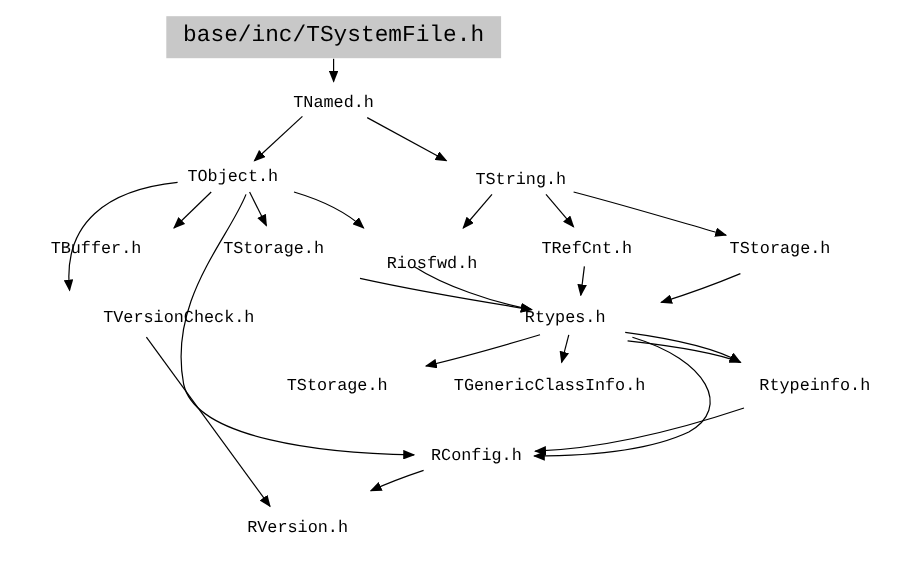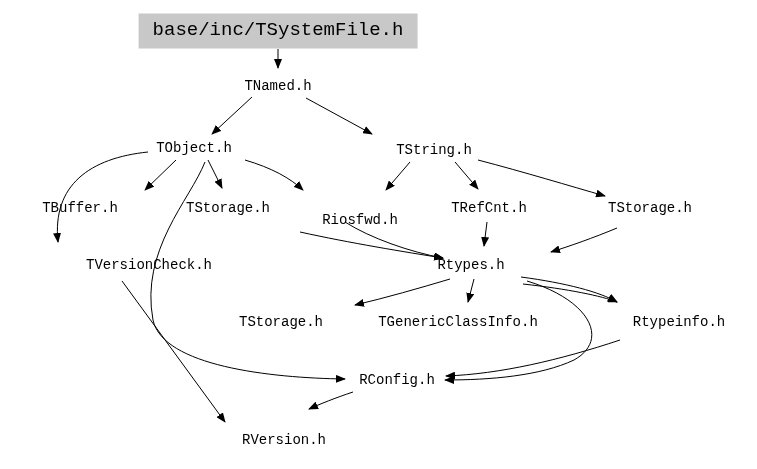--- a/index.html
+++ b/index.html
@@ -84,16 +84,16 @@
       <div class="node" style="left: 228px; top: 208px;">TStorage.h</div>
       <div class="node" style="left: 360px; top: 208px; margin-top: 12px;">Riosfwd.h</div>
       <div class="node" style="left: 489px; top: 208px;">TRefCnt.h</div>
       <div class="node" style="left: 650px; top: 208px;">TStorage.h</div>
       <div class="node" style="left: 105px; top: 265px; margin-left: 44px;">TVersionCheck.h</div>
       <div class="node" style="left: 471px; top: 265px;">Rtypes.h</div>
       <div class="node" style="left: 281px; top: 322px;">TStorage.h</div>
       <div class="node" style="left: 458px; top: 322px;">TGenericClassInfo.h</div>
       <div class="node" style="left: 679px; top: 322px;">Rtypeinfo.h</div>
       <div class="node" style="left: 397px; top: 380px;">RConfig.h</div>
-      <div class="node" style="left: 248px; top: 440px; margin-left: 36px;">RVersion.h</div>
+      <div class="node" style="left: 248px; top: 440px;">RVersion.h</div>
     </div>
 
 </div>
 
 </body></html>

